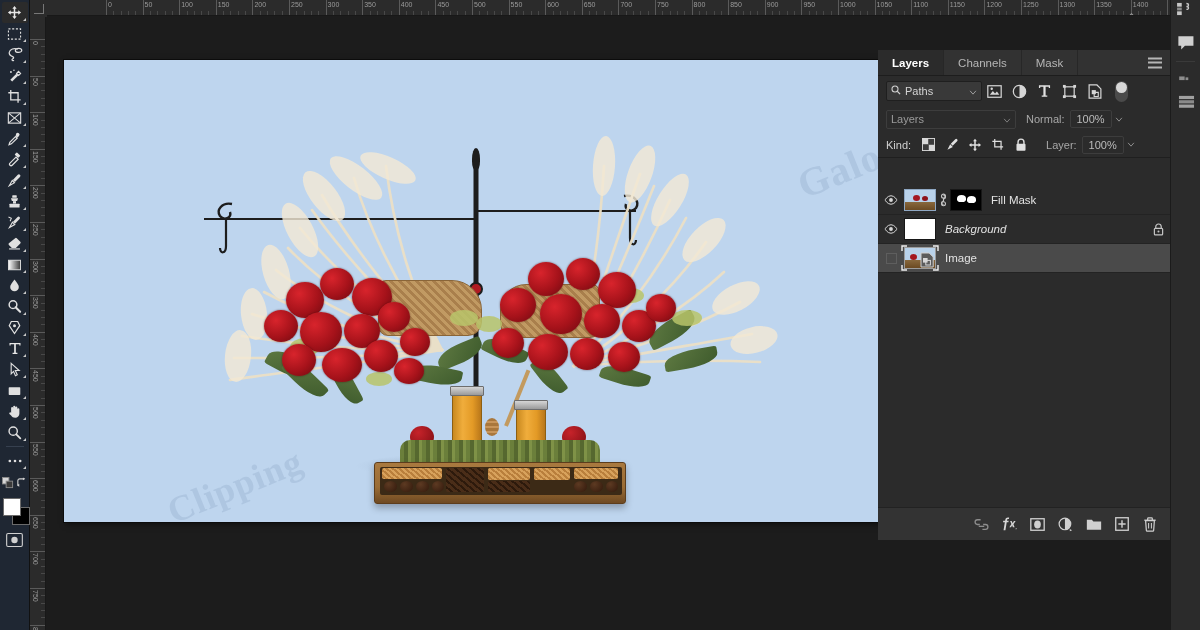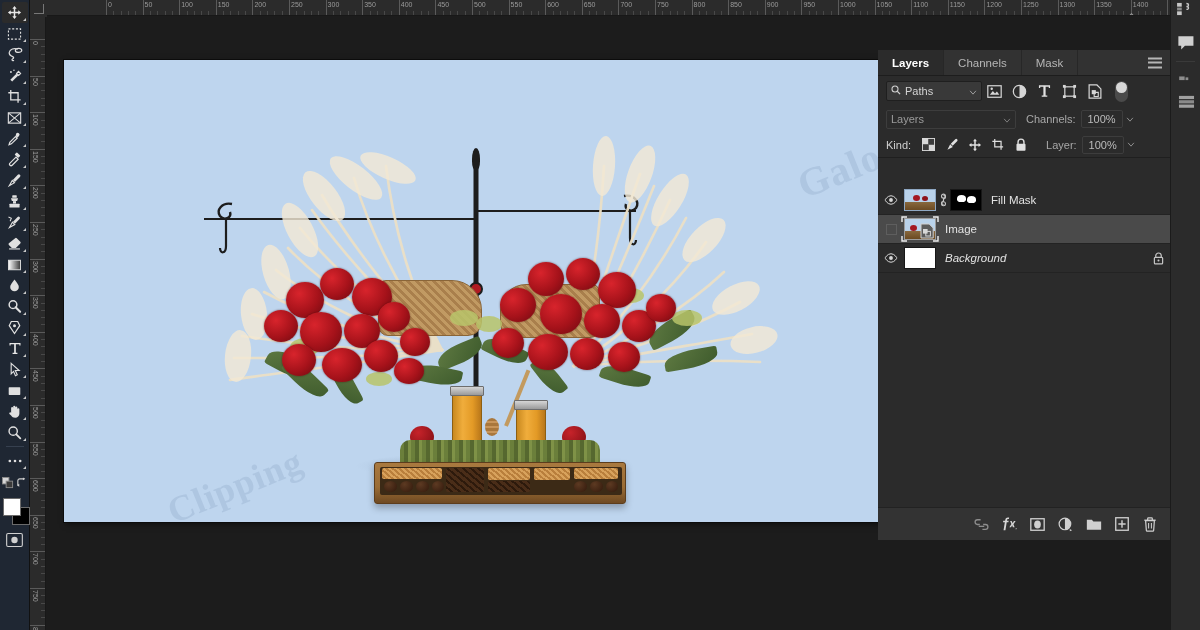--- a/index.html
+++ b/index.html
@@ -1012,21 +1012,21 @@
 
     <div class="prow" id="blend-row">
       <div id="blend-select">
         <span class="lbl">Layers</span>
         <span>
           <svg width="8" height="5" viewBox="0 0 9 6">
               <path d="M1 1 L4.5 5 L8 1" fill="none" stroke="#7d7d7d" stroke-width="1.2"></path>
             </svg>
         </span>
       </div>
-      <span class="mini-lbl">Channels:</span>
+      <span class="mini-lbl">Normal:</span>
       <span class="num-field">100%</span>
       <span class="caret-btn">
         <svg width="8" height="5" viewBox="0 0 9 6">
             <path d="M1 1 L4.5 5 L8 1" fill="none" stroke="#8e8e8e" stroke-width="1.2"></path>
           </svg>
       </span>
     </div>
 
     <div class="prow" id="lock-row">
       <span class="lock-lbl">Kind:</span>
@@ -1094,20 +1094,40 @@
               </svg>
           </span>
           <div class="thumb mask-thumb">
             <div style="position:absolute;left:6px;top:5px;width:9px;height:7px;border-radius:50% 50% 40% 40%;background:#fff;"></div>
             <div style="position:absolute;left:16px;top:6px;width:9px;height:7px;border-radius:50% 50% 40% 40%;background:#fff;"></div>
           </div>
         </div>
         <span class="layer-name">Fill Mask</span>
       </div>
 
+      <div class="layer">
+        <div class="eye-box">
+          <svg width="14" height="10" viewBox="0 0 15 11">
+              <path d="M7.5 .8 C3.4 .8 1 5.5 1 5.5 S3.4 10.2 7.5 10.2 14 5.5 14 5.5 11.6 .8 7.5 .8z" fill="none" stroke="#d8d8d8" stroke-width="1.1"></path>
+              <circle cx="7.5" cy="5.5" r="2.1" fill="#d8d8d8"></circle>
+            </svg>
+        </div>
+        <div class="thumb-wrap">
+          <div class="thumb white"></div>
+        </div>
+        <span class="layer-name italic">Background</span>
+        <span class="lock-badge">
+          <svg width="11" height="13" viewBox="0 0 12 14">
+              <path d="M3 6 V4 a3 3 0 0 1 6 0 V6" fill="none" stroke="#c6c6c6" stroke-width="1.3"></path>
+              <rect x="1.5" y="5.8" width="9" height="7" rx="1" fill="none" stroke="#c6c6c6" stroke-width="1.3"></rect>
+              <circle cx="6" cy="9.3" r="1.1" fill="#c6c6c6"></circle>
+            </svg>
+        </span>
+      </div>
+
       <div class="layer selected">
         <div class="eye-box">
           <span class="eye-empty"></span>
         </div>
         <div class="thumb-wrap">
           <div class="thumb art-thumb" style="border-color:#9c9c9c;">
             <div style="position:absolute;left:5px;top:6px;width:7px;height:6px;border-radius:50%;background:#a4161f;"></div>
             <svg style="position:absolute;right:0;bottom:0;" width="15" height="16" viewBox="0 0 15 16">
                 <path d="M1 1 h8.2 l4 4 V15 H1z" fill="#5c5c5c" stroke="#d0d0d0" stroke-width="1"></path>
                 <rect x="3" y="6" width="4.6" height="4.6" fill="#d8d8d8"></rect>
@@ -1118,40 +1138,20 @@
             <g fill="none" stroke="#f0f0f0" stroke-width="1.4">
               <path d="M1 6 V1 H6"></path>
                 <path d="M32 1 H37 V6"></path>
               <path d="M37 20 V25 H32"></path>
                 <path d="M6 25 H1 V20"></path>
             </g>
           </svg>
         </div>
         <span class="layer-name">Image</span>
       </div>
-
-      <div class="layer">
-        <div class="eye-box">
-          <svg width="14" height="10" viewBox="0 0 15 11">
-              <path d="M7.5 .8 C3.4 .8 1 5.5 1 5.5 S3.4 10.2 7.5 10.2 14 5.5 14 5.5 11.6 .8 7.5 .8z" fill="none" stroke="#d8d8d8" stroke-width="1.1"></path>
-              <circle cx="7.5" cy="5.5" r="2.1" fill="#d8d8d8"></circle>
-            </svg>
-        </div>
-        <div class="thumb-wrap">
-          <div class="thumb white"></div>
-        </div>
-        <span class="layer-name italic">Background</span>
-        <span class="lock-badge">
-          <svg width="11" height="13" viewBox="0 0 12 14">
-              <path d="M3 6 V4 a3 3 0 0 1 6 0 V6" fill="none" stroke="#c6c6c6" stroke-width="1.3"></path>
-              <rect x="1.5" y="5.8" width="9" height="7" rx="1" fill="none" stroke="#c6c6c6" stroke-width="1.3"></rect>
-              <circle cx="6" cy="9.3" r="1.1" fill="#c6c6c6"></circle>
-            </svg>
-        </span>
-      </div>
     </div>
 
     <div id="panel-footer">
       <span class="foot-btn">
         <svg width="17" height="11" viewBox="0 0 18 12">
             <path d="M7.2 6 H4.6 a2.6 2.6 0 0 1 0-5.2 H8" fill="none" stroke="#8d8d8d" stroke-width="1.4"></path>
             <path d="M10.8 6 H13.4 a2.6 2.6 0 0 1 0 5.2 H10" fill="none" stroke="#8d8d8d" stroke-width="1.4"></path>
             <path d="M6 8 h6" stroke="#8d8d8d" stroke-width="1.4"></path>
           </svg>
       </span>

